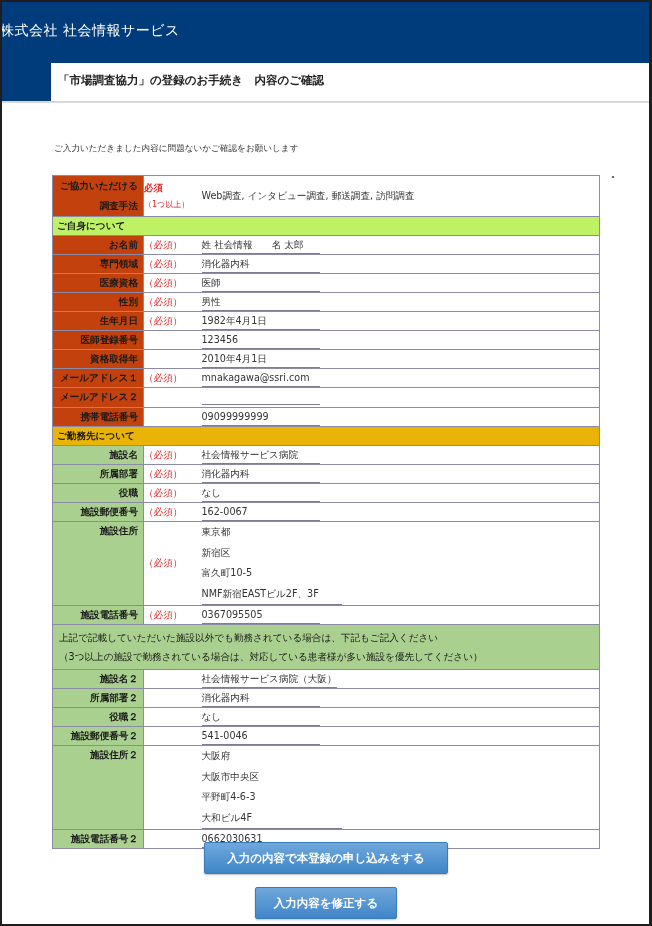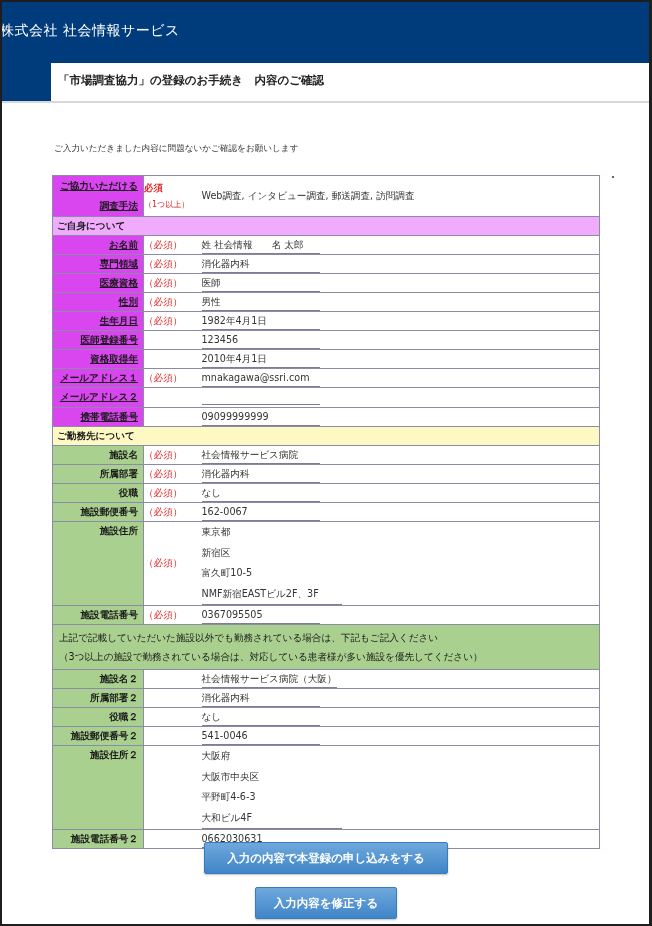--- a/index.html
+++ b/index.html
@@ -10,29 +10,29 @@
   .company { position: absolute; left: 0; top: 22px; width: 652px; text-align: left; color: #ffffff; font-size: 14px; letter-spacing: 0.5px; }
   .title-panel { position: absolute; left: 51px; top: 63px; width: 601px; height: 38px; background: #ffffff; }
   .page-title { position: absolute; left: 58px; top: 73px; font-size: 11.5px; font-weight: bold; color: #222; }
   .title-rule { position: absolute; left: 2px; top: 101px; width: 648px; height: 2px; background: #d8d8d8; }
   .intro { position: absolute; left: 54px; top: 143px; font-size: 8.6px; color: #333; }
   .dot { position: absolute; left: 612px; top: 176px; width: 2px; height: 2px; background: #666; }
 
   table.form { position: absolute; left: 52px; top: 175px; width: 548px; border-collapse: collapse; border: 1px solid #8b8ba8; }
   table.form td { border-top: 1px solid #8b8ba8; padding: 0; height: 19px; vertical-align: middle; font-size: 9.6px; }
   td.lbl { width: 91px; text-align: right; padding-right: 5px !important; font-weight: bold; color: #1a1a1a; border-right: 1px solid #8b8ba8; }
-  td.lbl.blue { background: #d946ef; text-decoration: underline; }
+  td.lbl.blue { background: #c2410c; }
   td.lbl.green { background: #a9d08e; }
   td.req { width: 52px; color: #e02020; text-align: left; font-size: 9.2px; }
   td.val { position: relative; padding-left: 6px !important; color: #333; }
   td.val .v { display: inline-block; min-width: 118px; border-bottom: 1px solid #7d7d96; line-height: 17px; padding-left: 0; }
   td.val .v.nul { border-bottom: 1px solid #7d7d96; height: 17px; }
   tr.section td { font-weight: bold; padding-left: 4px; color: #1a1a1a; }
-  tr.section.blue td { background: #f0abfc; }
-  tr.section.green td { background: #fef9c3; }
+  tr.section.blue td { background: #bef264; }
+  tr.section.green td { background: #eab308; }
   tr.note td { background: #a9d08e; font-weight: normal; padding: 3px 0 3px 6px; line-height: 19px; font-size: 9.6px; color: #1a1a1a; }
 
   .method-lbl { line-height: 20px; padding-top: 1px; }
   .method-req { line-height: 17px; }
   .method-req .r1 { font-weight: bold; font-size: 9.4px; }
   .method-req .r2 { font-size: 8px; }
   .method-val { font-size: 9.6px; color: #222; }
   .addr-lines div { line-height: 20.5px; }
   .addr-wrap { display: inline-block; min-width: 140px; border-bottom: 1px solid #7d7d96; }
 

